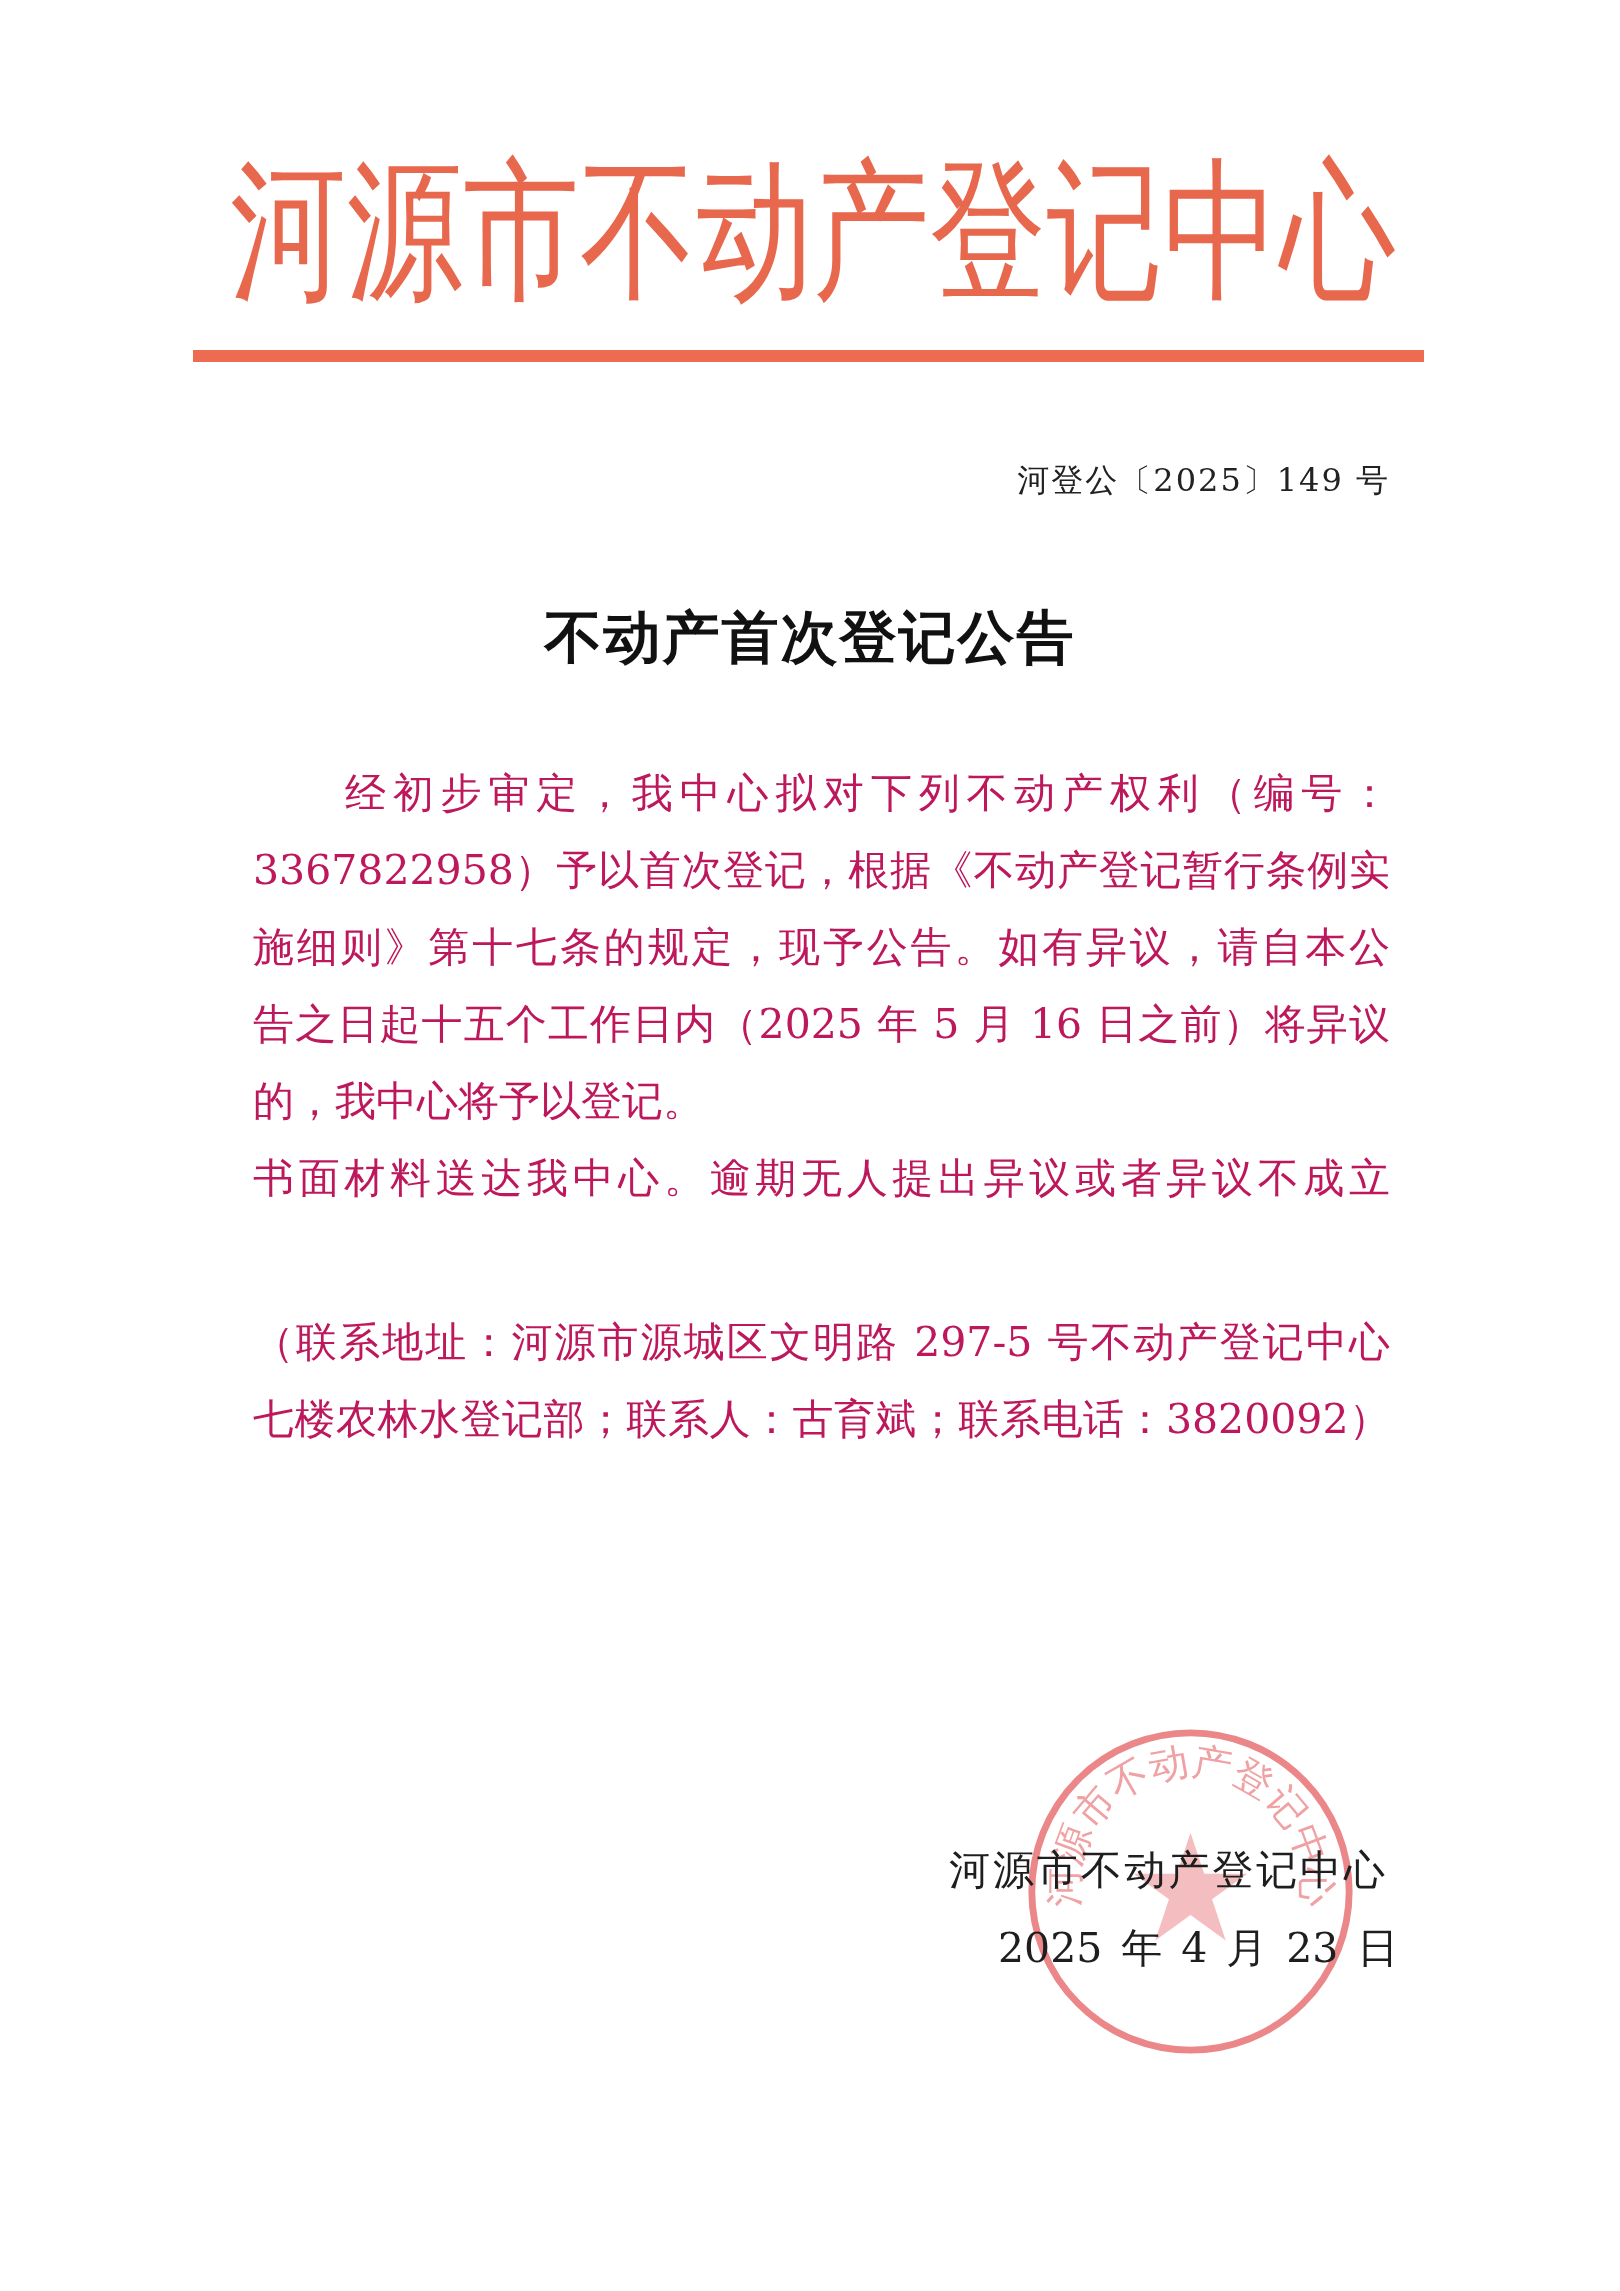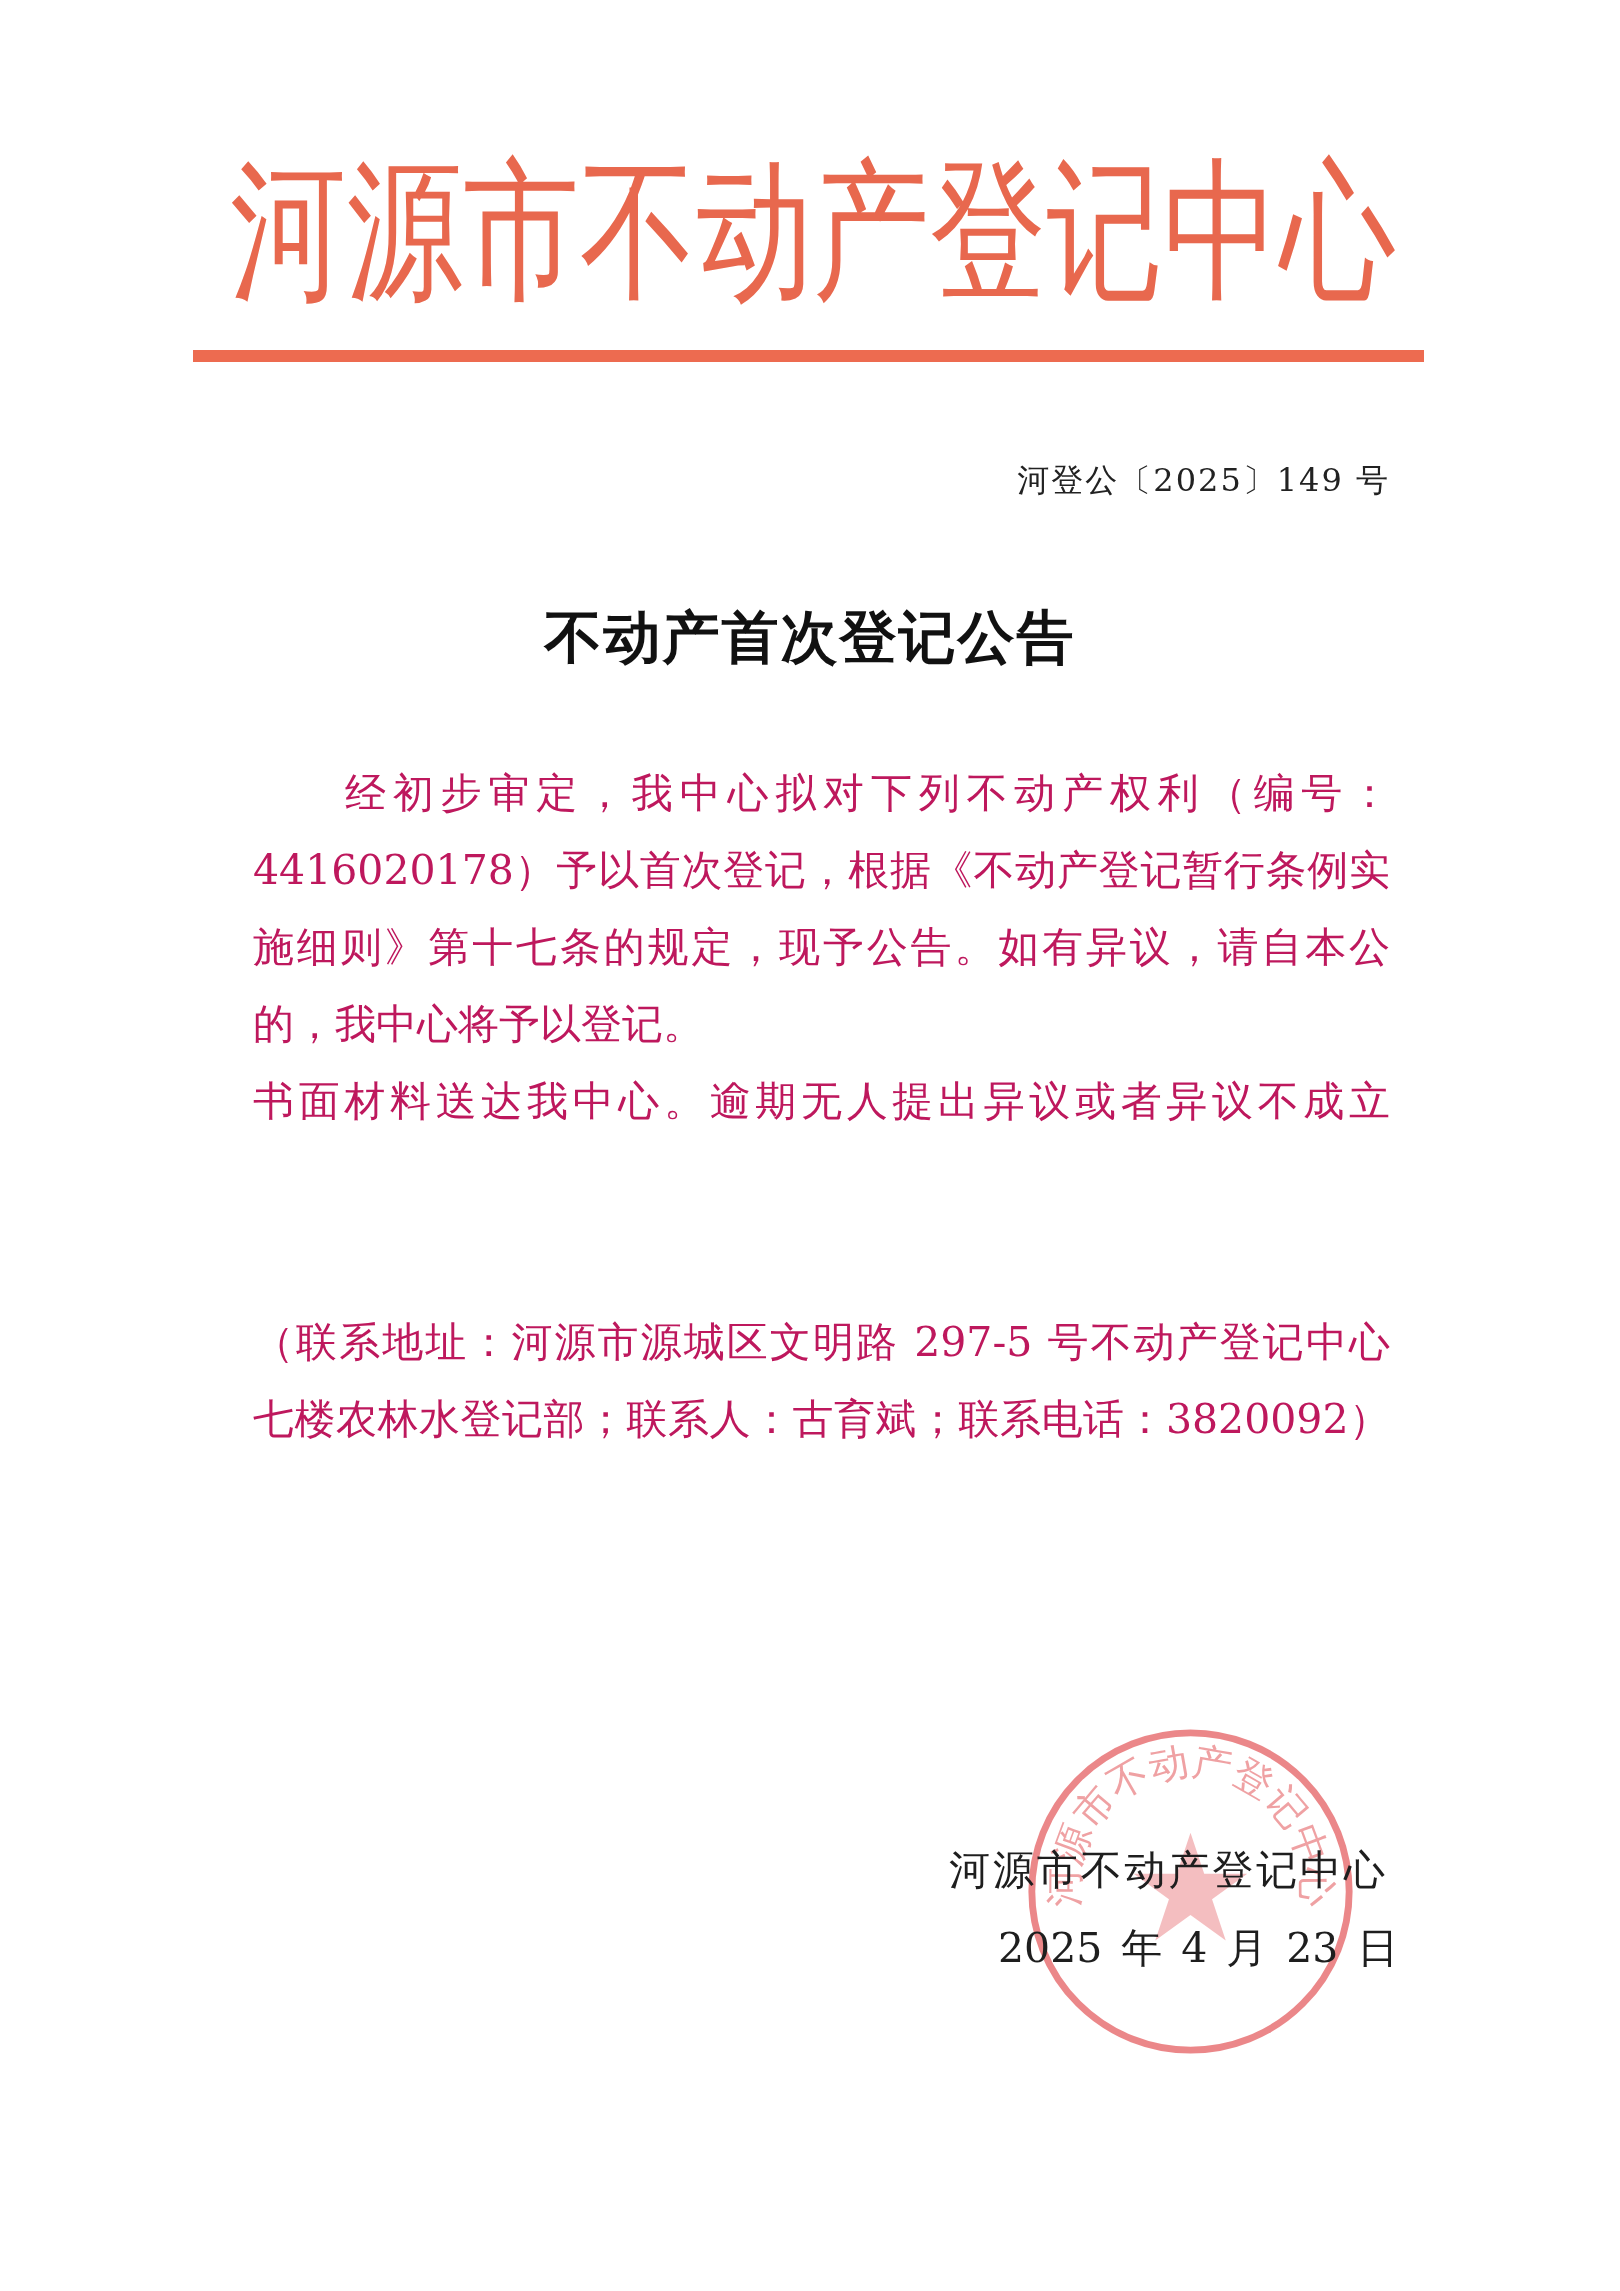--- a/index.html
+++ b/index.html
@@ -48,22 +48,23 @@
   </div>
 
   <div class="red-rule"></div>
 
   <div class="doc-number">河登公〔2025〕149 号</div>
 
   <div class="title">不动产首次登记公告</div>
 
   <div class="body-block para1">
     <span class="body-line indent">经初步审定，我中心拟对下列不动产权利（编号：</span>
-    <span class="body-line">4416020178）予以首次登记，根据《不动产登记暂行条例实</span>
+    <span class="body-line">3367822958）予以首次登记，根据《不动产登记暂行条例实</span>
     <span class="body-line">施细则》第十七条的规定，现予公告。如有异议，请自本公</span>
+    <span class="body-line">告之日起十五个工作日内（2025 年 5 月 16 日之前）将异议</span>
     <span class="body-line last">的，我中心将予以登记。</span>
     <span class="body-line">书面材料送达我中心。逾期无人提出异议或者异议不成立</span>
   </div>
 
   <div class="body-block para2">
     <span class="body-line">（联系地址：河源市源城区文明路 297-5 号不动产登记中心</span>
     <span class="body-line">七楼农林水登记部；联系人：古育斌；联系电话：3820092）</span>
   </div>
 
 

